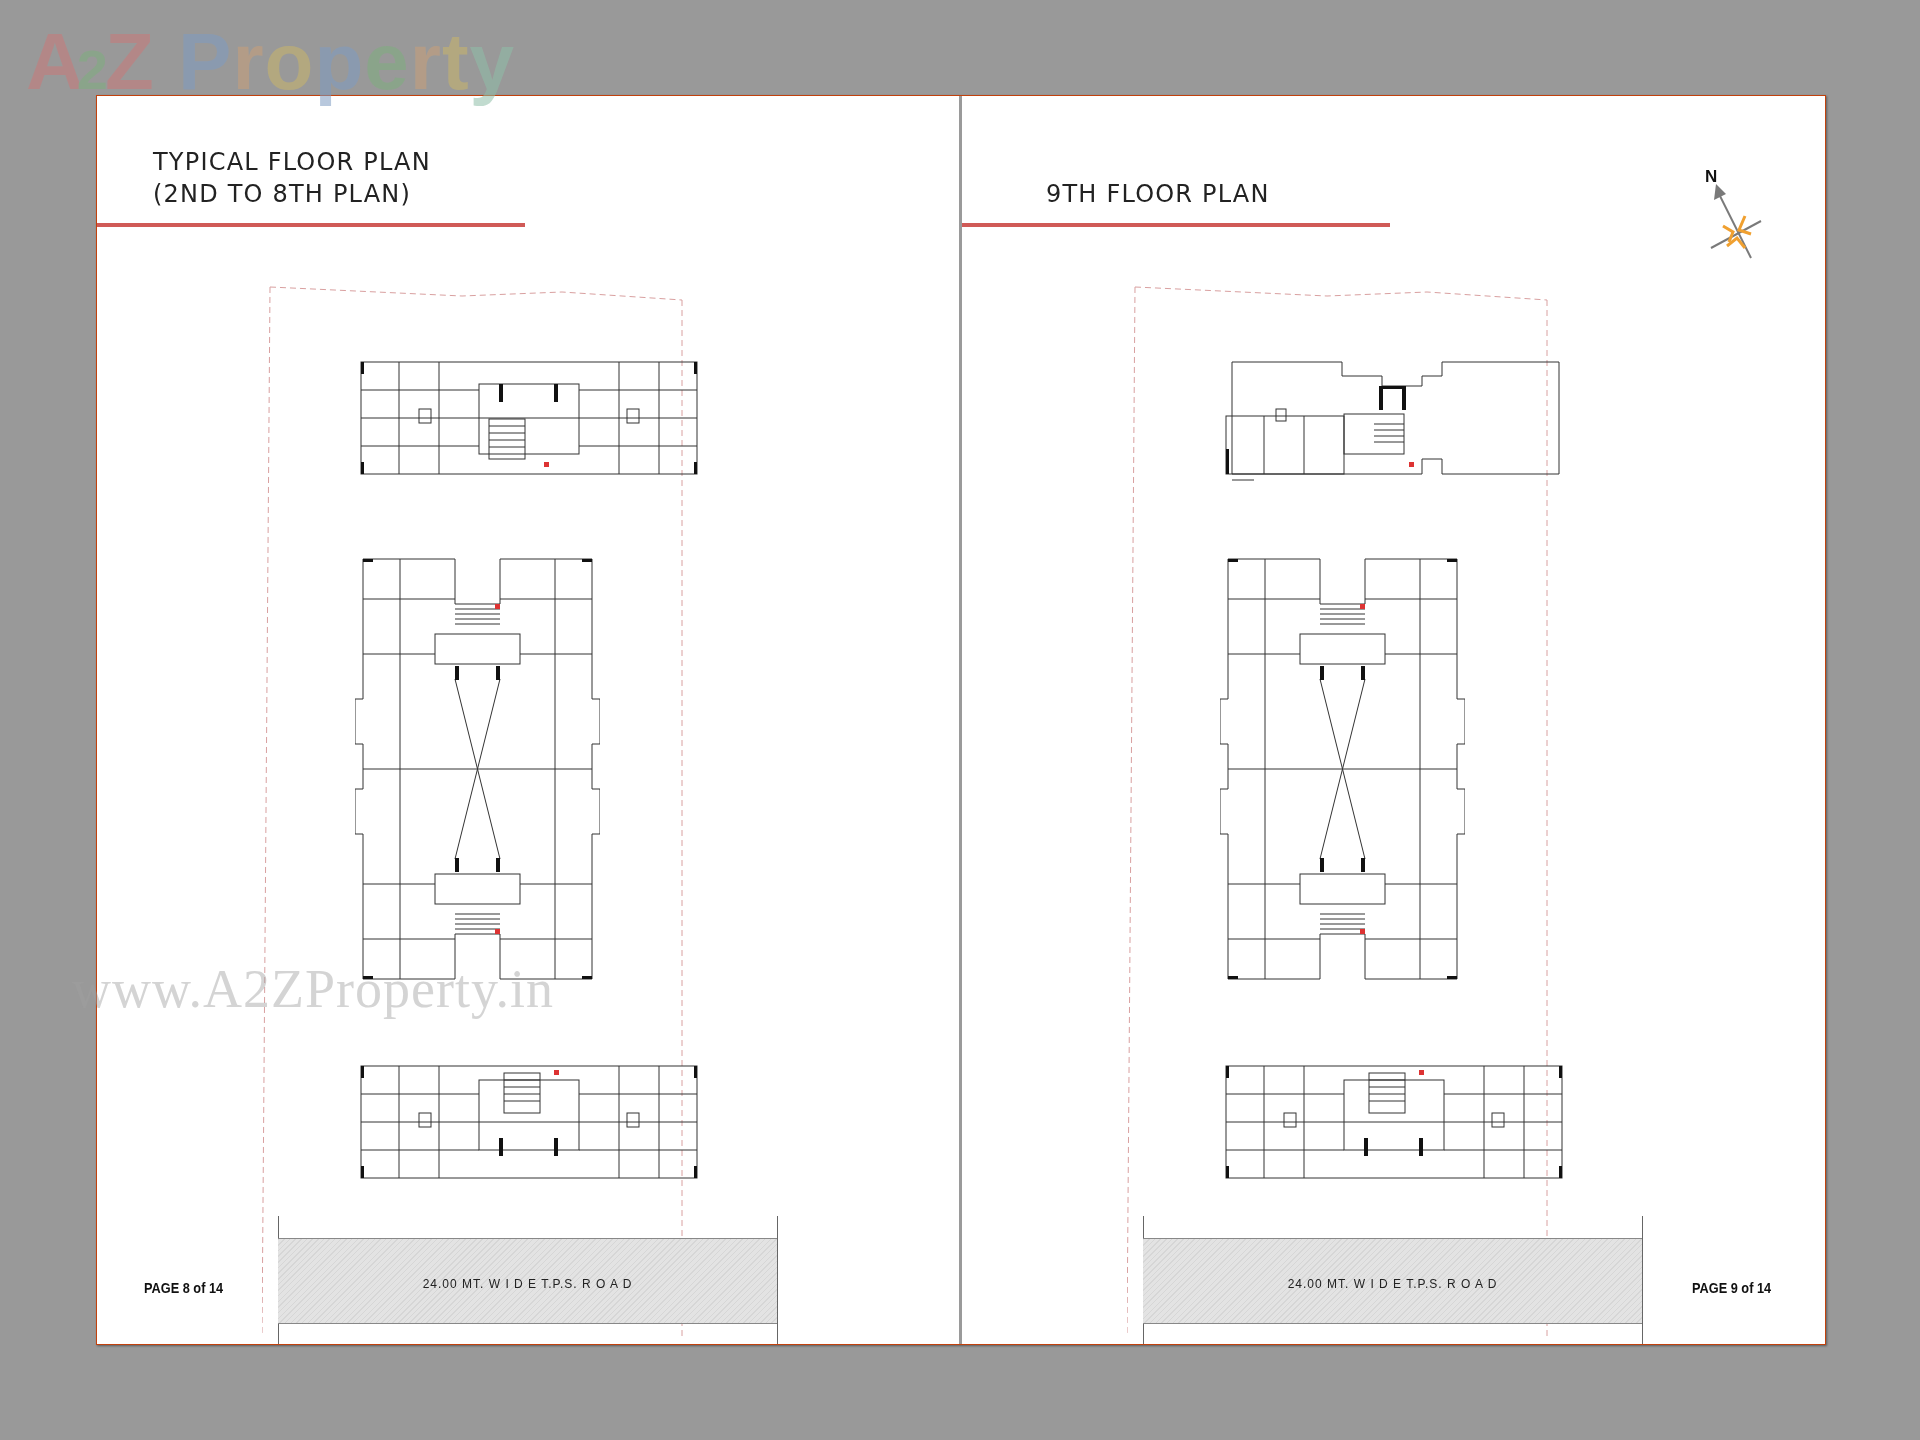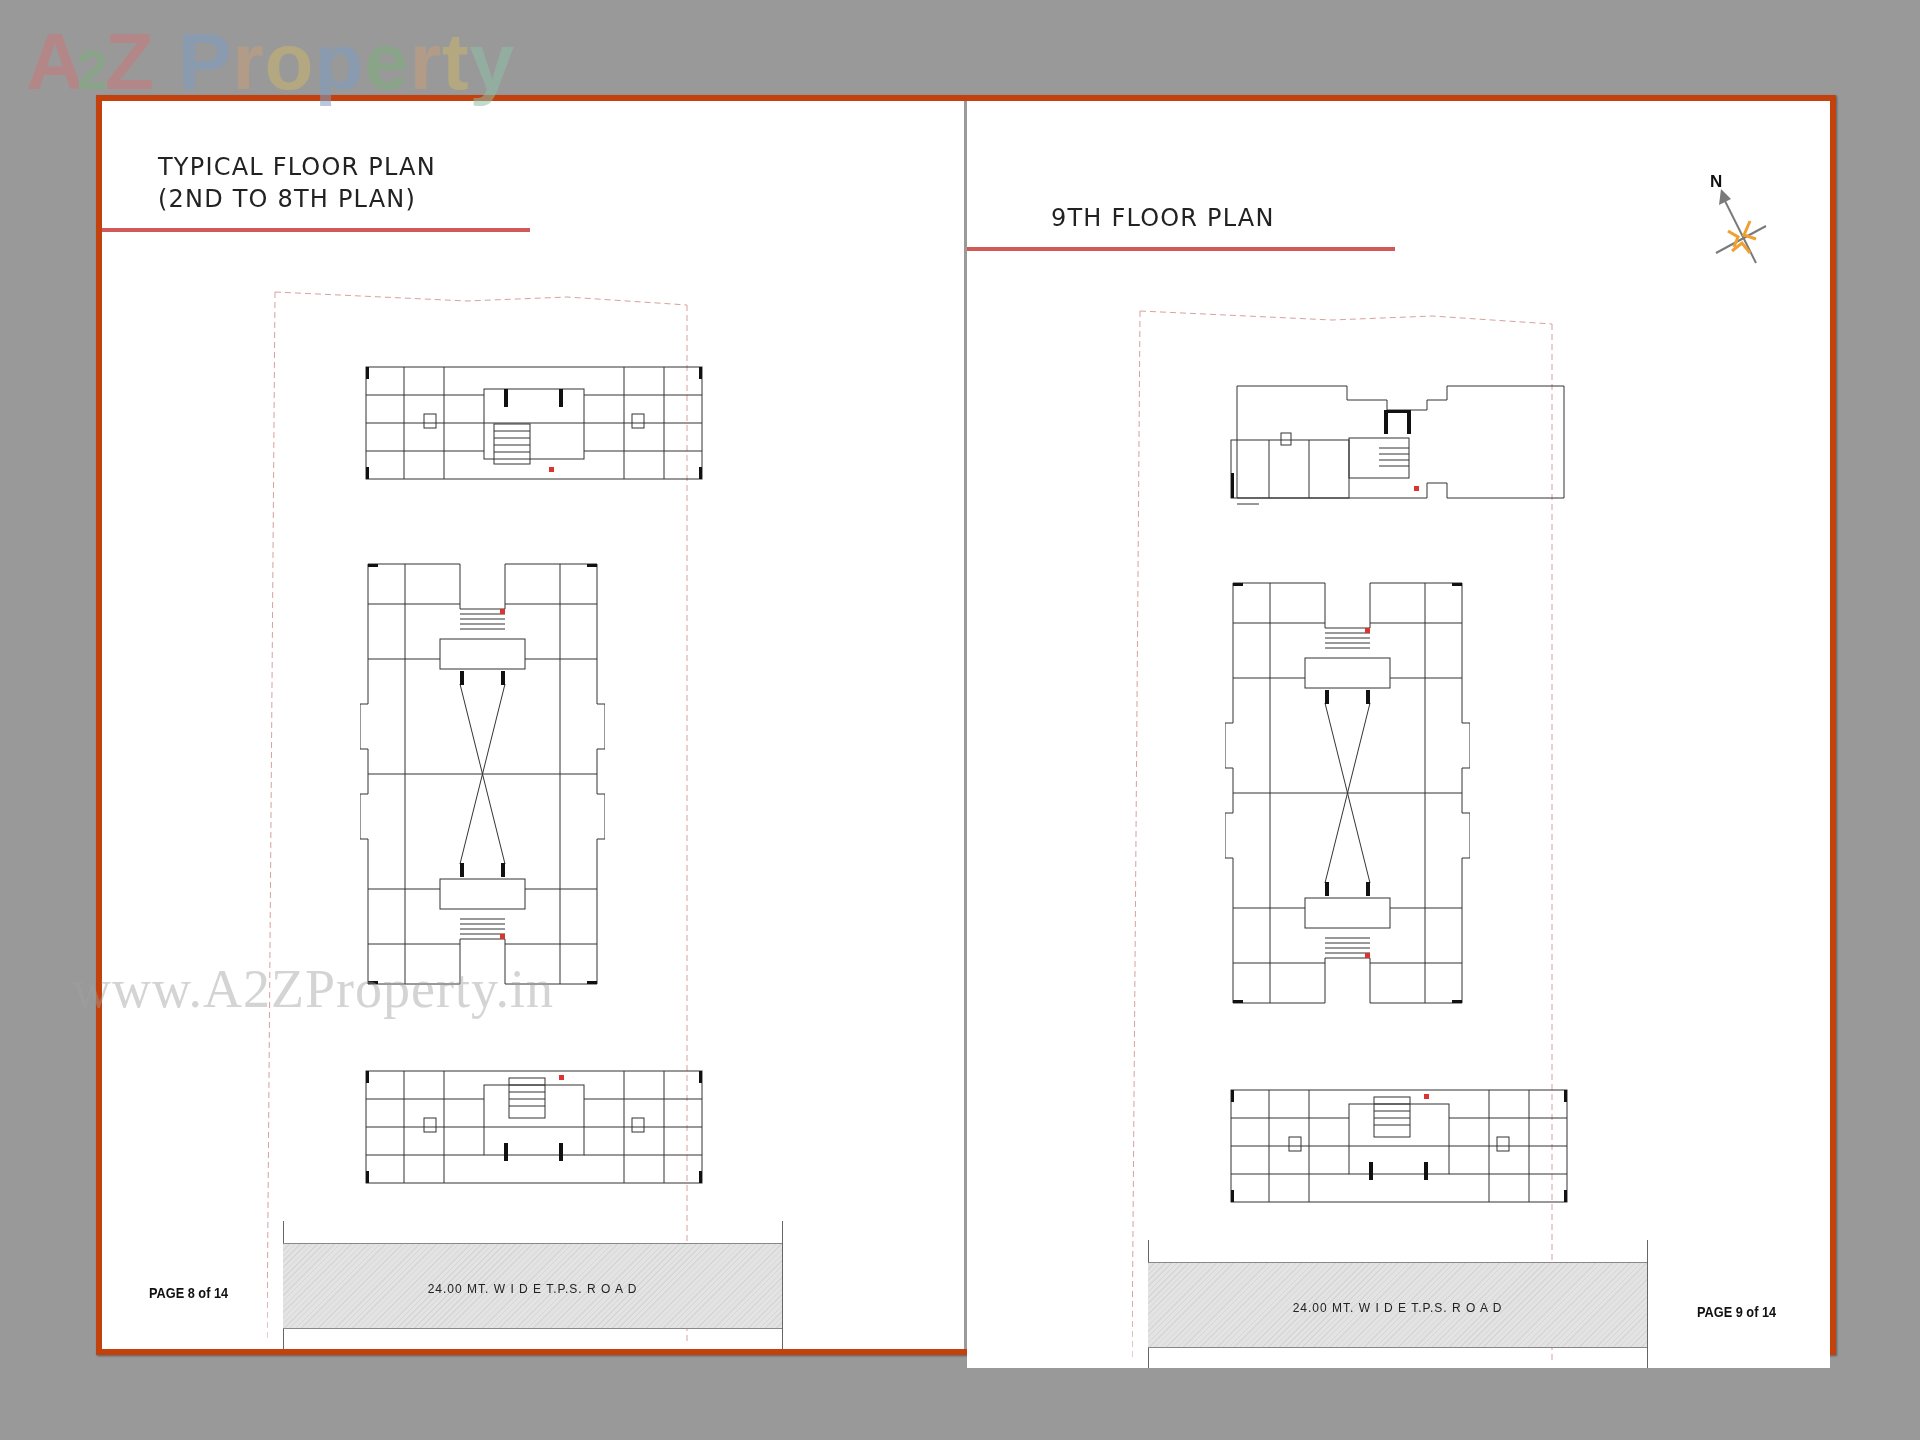--- a/index.html
+++ b/index.html
@@ -7,25 +7,25 @@
     width:1920px; height:1440px; background:#999999; position:relative; overflow:hidden;
     font-family: "Liberation Sans", sans-serif;
   }
   .watermark-top {
     position:absolute; left:26px; top:22px; font-size:80px; font-weight:bold; letter-spacing:1px;
     font-family:"Liberation Sans", sans-serif; z-index:5; opacity:0.55; line-height:1;
   }
   .watermark-top span { display:inline-block; }
   .spread {
     position:absolute; left:96px; top:95px; width:1728px; height:1248px;
-    border:6px solid #c2410c; background:#fff; box-shadow:1px 1px 2px rgba(0,0,0,0.4);
+    border:1px solid #c2410c; background:#fff; box-shadow:1px 1px 2px rgba(0,0,0,0.4);
   }
   .page { position:absolute; top:0; height:1248px; background:#fff; }
   .page.left { left:0; width:863px; }
-  .page.right { left:865px; width:863px;margin-top:19px; }
+  .page.right { left:865px; width:863px; }
   .gutter { position:absolute; left:862px; top:0; width:3px; height:1248px; background:#9a9a9a; }
   .title {
     position:absolute; font-family:"DejaVu Sans", sans-serif; font-size:24px; color:#222;
     letter-spacing:1.2px; line-height:32px; font-weight:normal;
   }
   .rule { position:absolute; height:4px; background:#d05a57; }
   .plot-top { position:absolute; }
   .road {
     position:absolute; background:#e3e3e3;
     background-image: repeating-linear-gradient(135deg, rgba(0,0,0,0.06) 0 1px, transparent 1px 4px);

